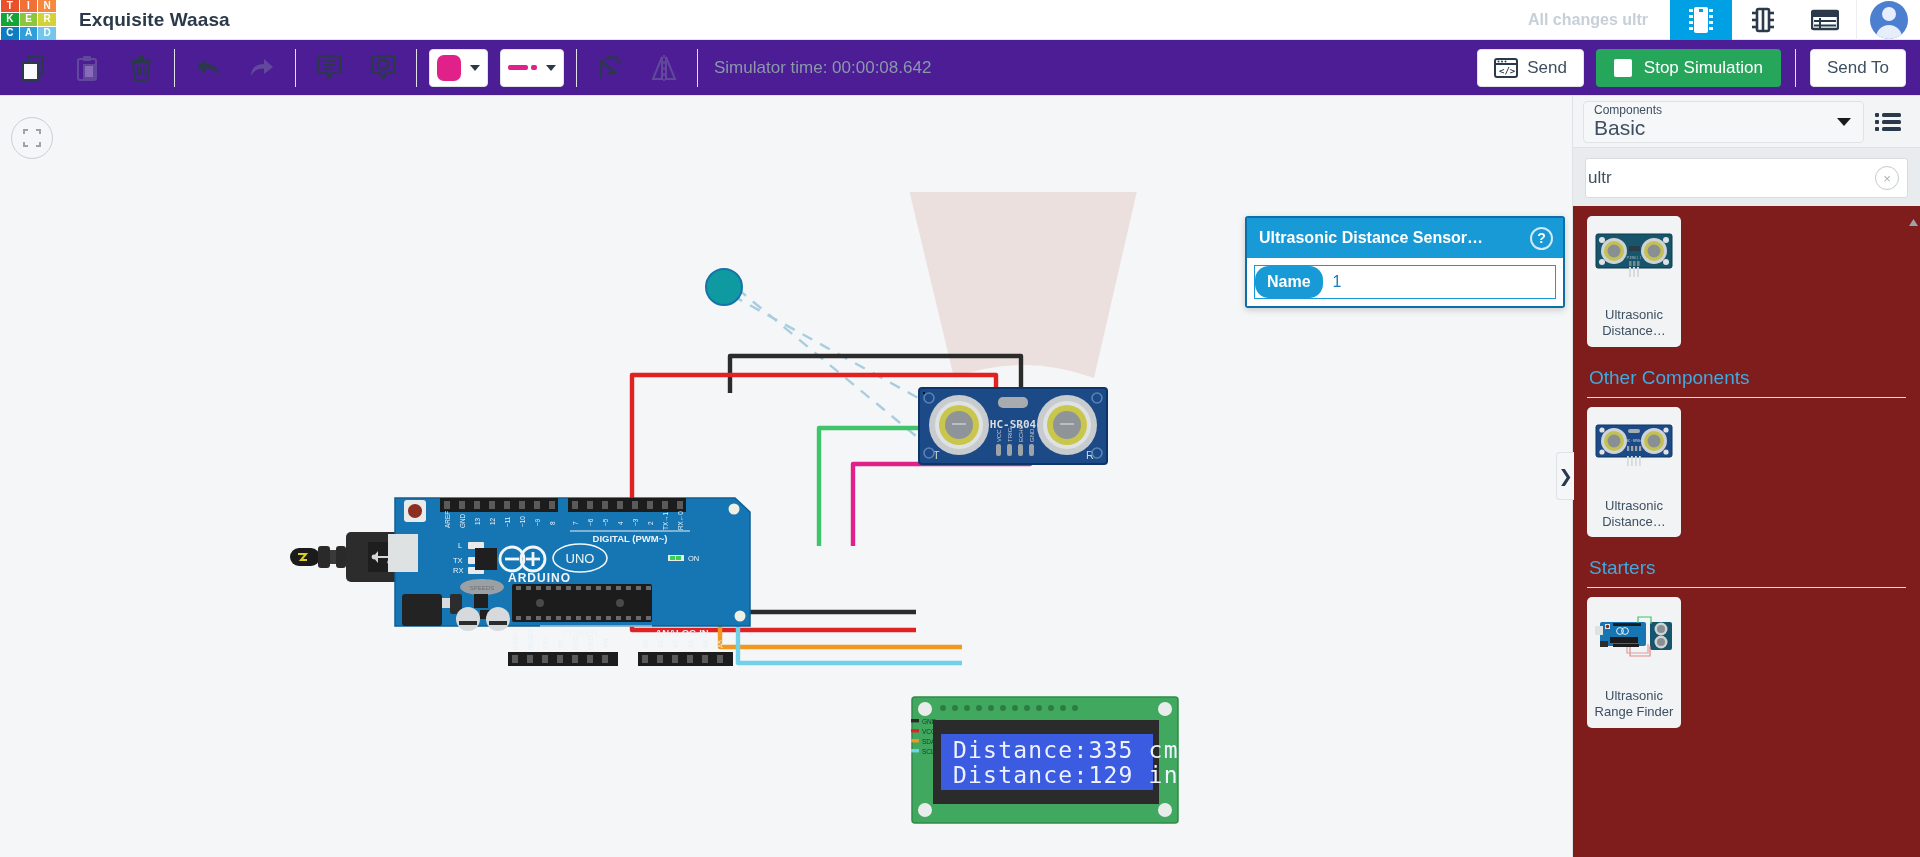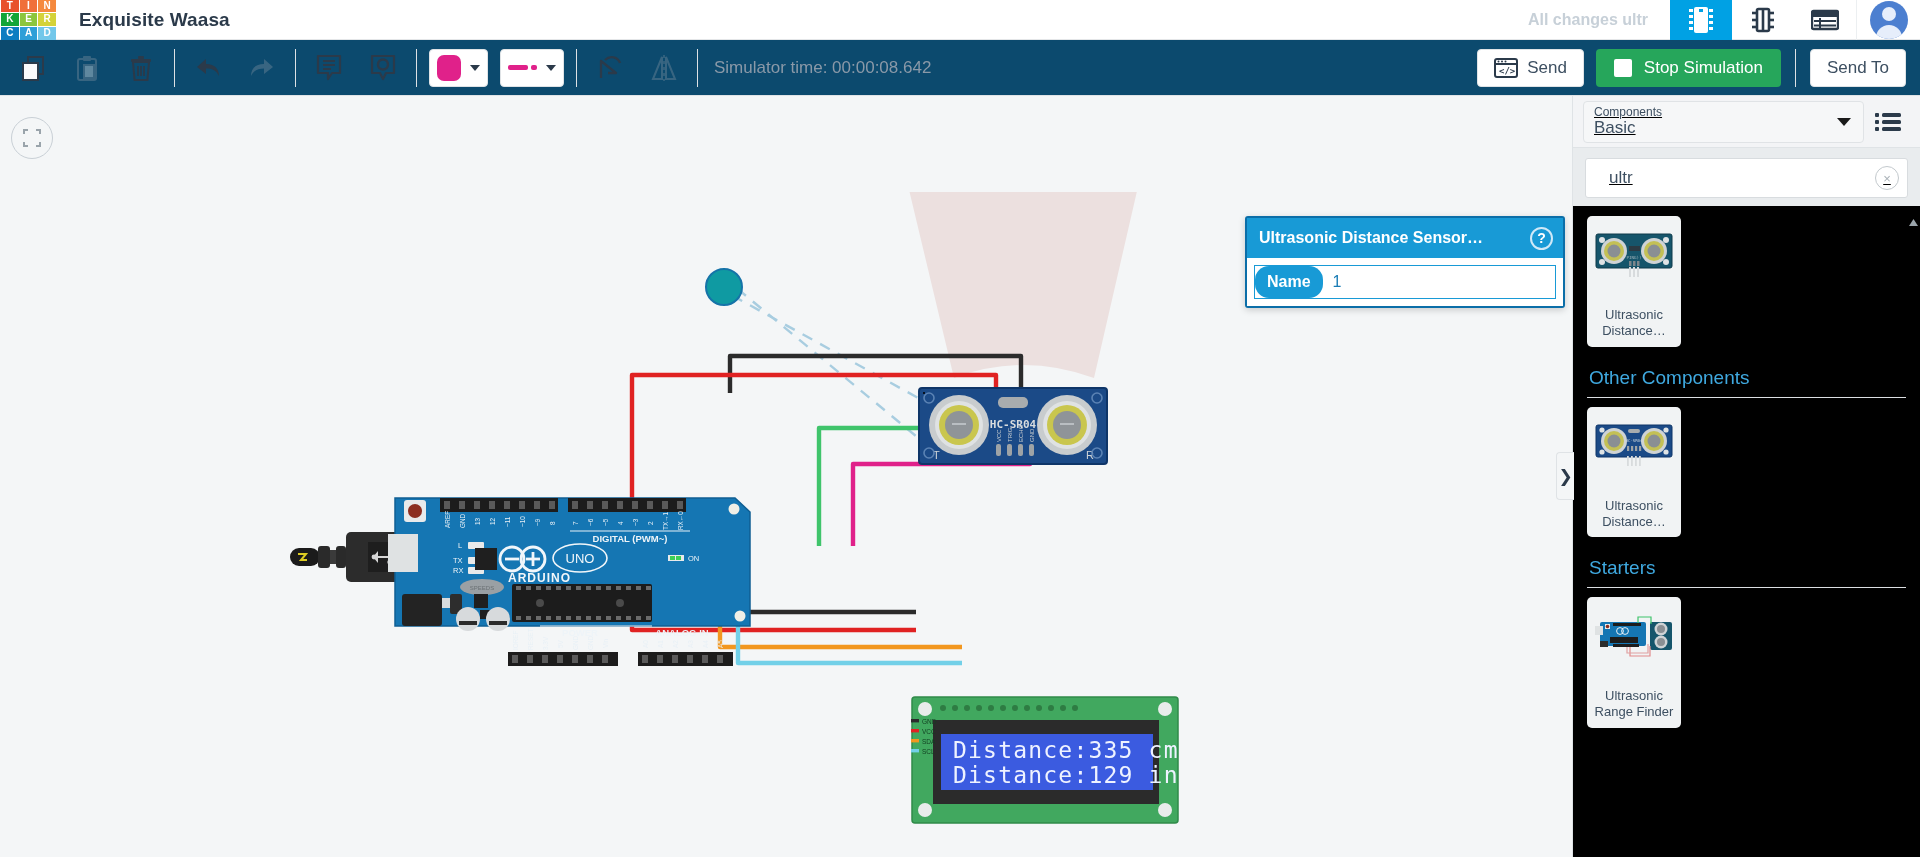--- a/index.html
+++ b/index.html
@@ -34,21 +34,21 @@
      border-left: 1px solid #eceff1; }
   #avatar { width: 38px; height: 38px; border-radius: 50%; background: #4c7fd0; position: relative; overflow: hidden; }
   #avatar::before { content:""; position: absolute; width: 14px; height: 14px; border-radius: 50%;
      background: #e6eefb; left: 12px; top: 6px; }
   #avatar::after { content:""; position: absolute; width: 26px; height: 16px; border-radius: 13px 13px 0 0;
      background: #e6eefb; left: 6px; top: 24px; }
 
   
   #toolbar {
     position: absolute; top: 40px; left: 0; width: 1920px; height: 56px;
-    background: #0c4a6e; border-bottom: 1px solid #dfe3e6;
+    background: #4c1d95; border-bottom: 1px solid #dfe3e6;
     display: flex; align-items: center;
   }
   .tb-group { display: flex; align-items: center; height: 56px; padding: 0 6px; }
   .tb-sep { width: 1px; height: 38px; background: #dde1e5; }
   .tb-btn {
     width: 44px; height: 44px; display: flex; align-items: center; justify-content: center;
     cursor: pointer; border-radius: 3px; margin: 0 5px;
   }
   .tb-btn.disabled { opacity: .35; cursor: default; }
   .picker {
@@ -141,39 +141,39 @@
   #panel-handle {
     position: absolute; left: 1556px; top: 452px; width: 18px; height: 48px;
     background: #f4f6f7; border: 1px solid #dfe3e6; border-right: none;
     border-radius: 4px 0 0 4px; display: flex; align-items: center; justify-content: center;
     cursor: pointer; z-index: 6; font-size: 17px; color: #2b3a4a;
   }
 
   
   #panel {
     position: absolute; top: 96px; right: 0; width: 348px; height: 761px;
-    background: #000000; border-left: 1px solid #dfe3e6; text-decoration: underline;
+    background: #7f1d1d; border-left: 1px solid #dfe3e6;
   }
   #panel-top { height: 52px; display: flex; align-items: center; padding: 6px 8px 6px 10px;
     background: #f3f4f6; border-bottom: 1px solid #dfe3e6; }
   #comp-select {
     flex: 1; height: 42px; background: #f6f7f8; border: 1px solid #e0e3e6; border-radius: 4px;
     padding: 2px 10px; display: flex; align-items: center; cursor: pointer; position: relative;
   }
   #comp-select-text { line-height: 1.05; }
   #comp-label { font-size: 12px; color: #3d4f61; display: block; }
-  #comp-value { font-size: 17px; color: #3d4f61; display: block; }
+  #comp-value { font-size: 21px; color: #3d4f61; display: block; }
   #comp-caret { position: absolute; right: 12px; top: 16px; width: 0; height: 0;
     border-left: 7px solid transparent; border-right: 7px solid transparent; border-top: 8px solid #1a1a1a; }
   #list-toggle { width: 48px; height: 42px; display: flex; align-items: center; justify-content: center; cursor: pointer; }
 
   #search-wrap { padding: 10px 12px 8px 12px; background: #e9ecee; }
   #search-box {
     height: 40px; background: #fff; border: 1px solid #d8dcdf; border-radius: 3px;
-    display: flex; align-items: center; padding: 0 8px 0 23px;
+    display: flex; align-items: center; padding: 0 8px 0 2px;
   }
   #search-input { flex: 1; border: none; outline: none; font-size: 17px; color: #3d4f61;
     font-family: "Liberation Sans", sans-serif; }
   #search-clear { width: 24px; height: 24px; border-radius: 50%; border: 1.5px solid #c3c9cd;
     color: #a9b1b7; font-size: 13px; display: flex; align-items: center; justify-content: center; cursor: pointer; }
 
   #panel-scroll { position: absolute; top: 112px; left: 0; right: 0; bottom: 0; overflow: hidden; }
   #panel-inner { padding: 8px 14px 0 14px; }
   .sec-title { font-size: 19px; color: #3fa9e0; margin: 20px 0 8px 2px; }
   .sec-rule { height: 1px; background: #dcdfe2; margin-bottom: 9px; }

